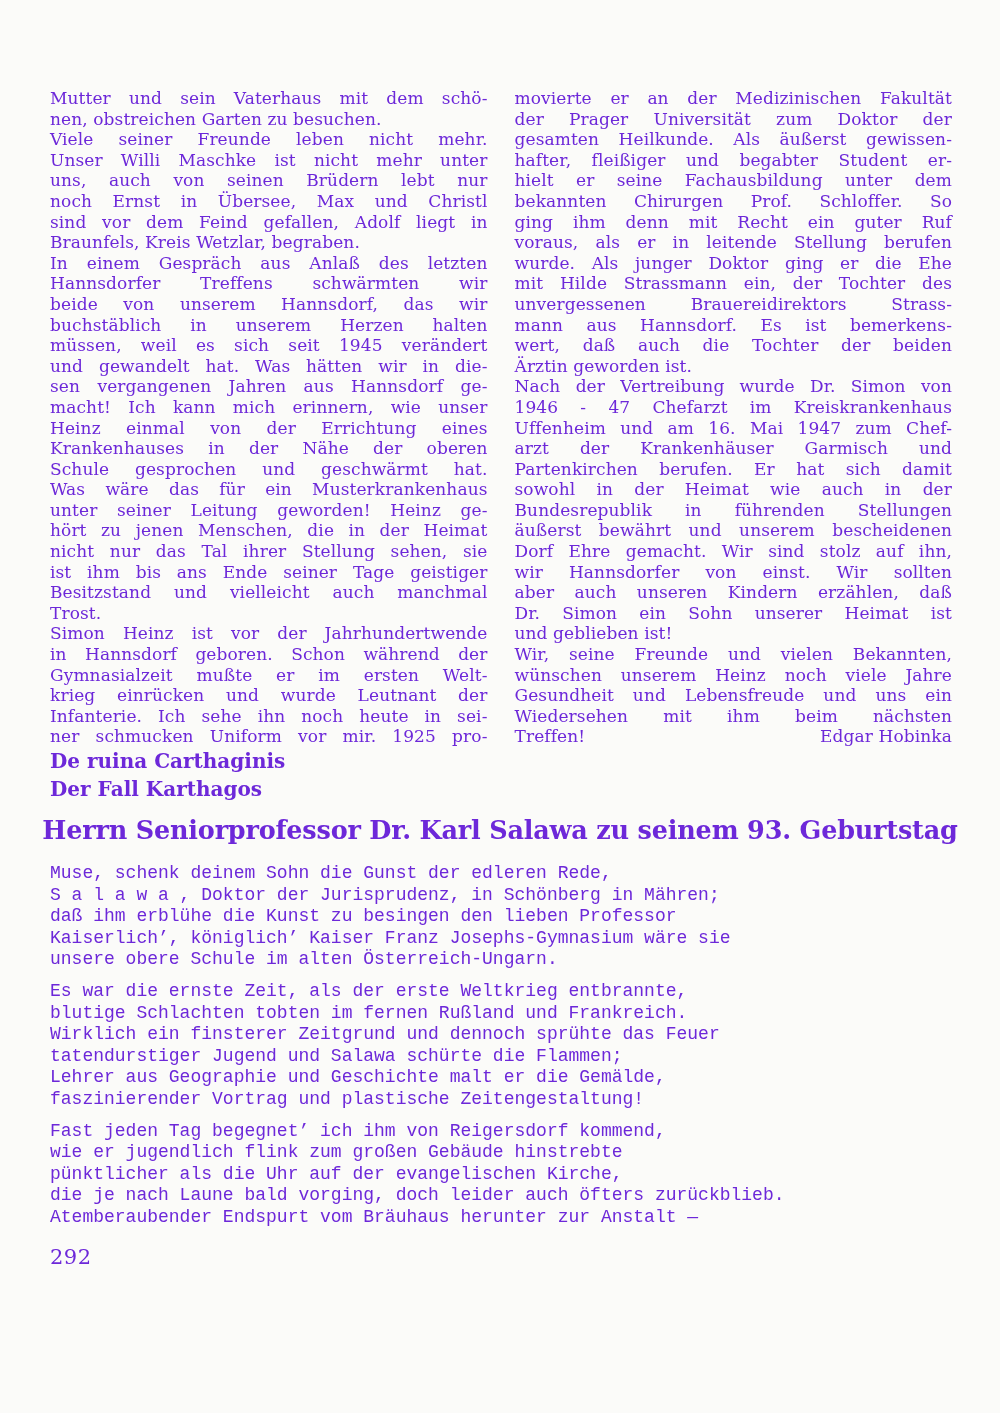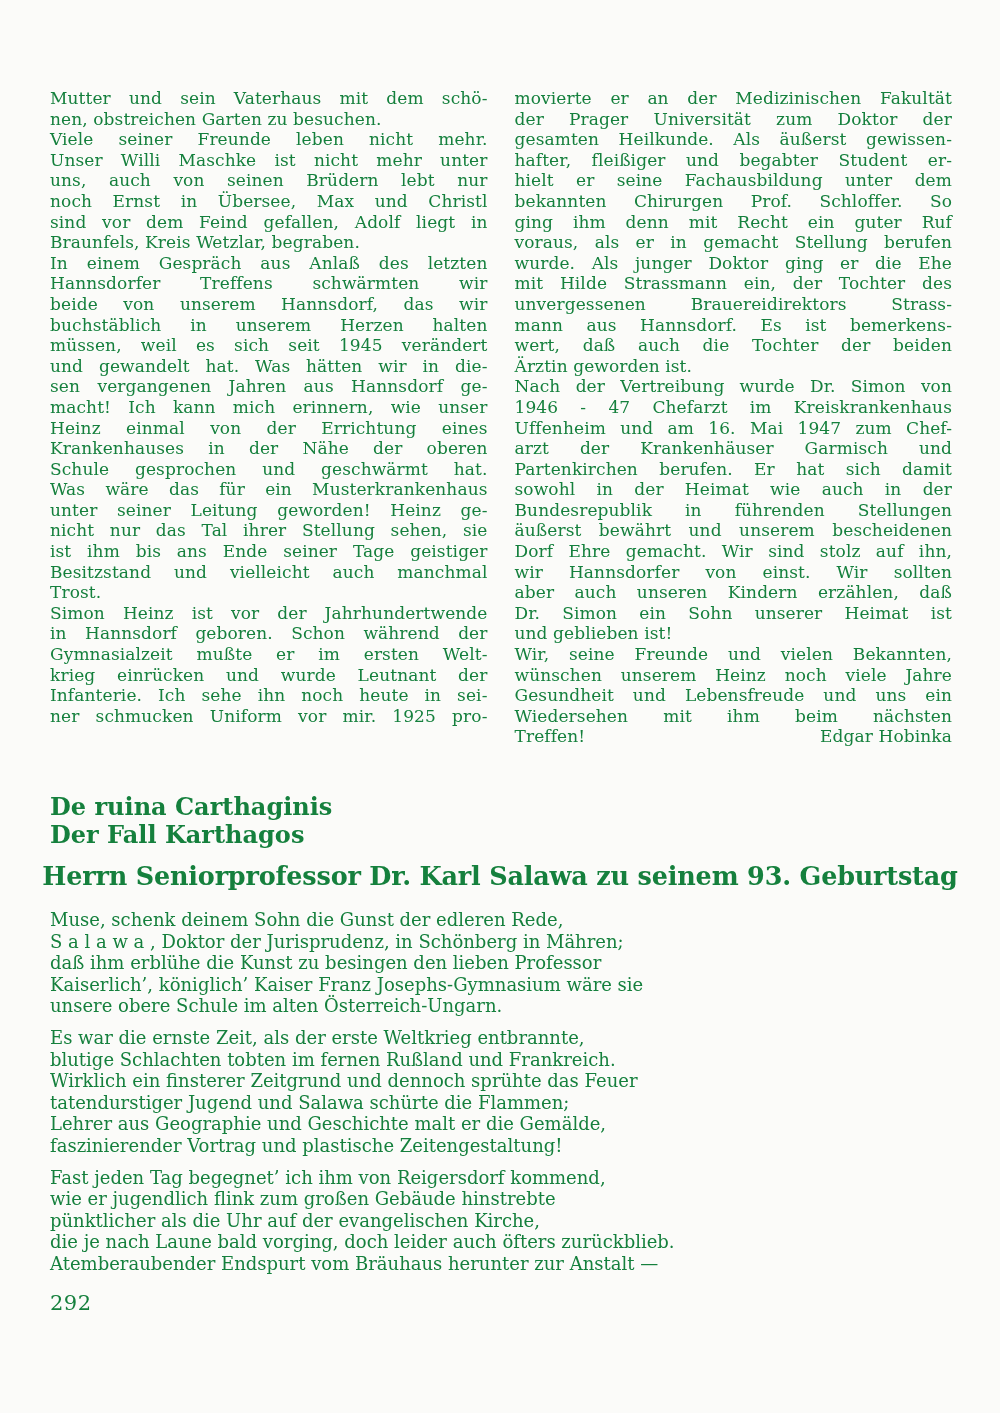--- a/index.html
+++ b/index.html
@@ -5,21 +5,21 @@
   html, body { margin: 0; padding: 0; }
   body {
     width: 1000px; height: 1413px;
     background: #f6f6f4;
     font-family: "DejaVu Serif", "Liberation Serif", serif;
   }
   .page {
     position: relative;
     width: 1000px; height: 1413px;
     background: #fbfbf9;
-    color: #15803d;
+    color: #6d28d9;
     overflow: hidden;
   }
   
   .columns {
     display: flex;
     gap: 27px;
     padding: 88px 48px 0 50px;
   }
   .col { width: 438px; }
   .columns .tline {
@@ -31,42 +31,41 @@
   }
   .columns .tline.end { text-align-last: left; }
   .columns .tline.sig {
     display: flex;
     justify-content: space-between;
     text-align-last: left;
     gap: 44px;
   }
   
   .kicker {
-    margin-top: 46px;
     padding-left: 50px;
     font-weight: bold;
-    font-size: 24px;
+    font-size: 20px;
     line-height: 28px;
   }
   
   .title {
     margin-top: 10px;
     padding: 0 40px;
     text-align: center;
     font-weight: bold;
     font-size: 25.5px;
     line-height: 34px;
     letter-spacing: -0.2px;
   }
   
   .poem {
     margin-top: 16px;
     padding-left: 50px;
   }
-  .stanza { margin-bottom: 10px; }
+  .stanza { margin-bottom: 10px; font-family: Liberation Mono, monospace; }
   .poem .tline {
     font-size: 18px;
     line-height: 21.6px;
     text-align: left;
     text-align-last: auto;
   }
   
   .pagenum {
     margin-top: 16px;
     padding-left: 50px;
@@ -95,40 +94,41 @@
         <div class="tline">buchstäblich in unserem Herzen halten</div>
         <div class="tline">müssen, weil es sich seit 1945 verändert</div>
         <div class="tline">und gewandelt hat. Was hätten wir in die-</div>
         <div class="tline">sen vergangenen Jahren aus Hannsdorf ge-</div>
         <div class="tline">macht! Ich kann mich erinnern, wie unser</div>
         <div class="tline">Heinz einmal von der Errichtung eines</div>
         <div class="tline">Krankenhauses in der Nähe der oberen</div>
         <div class="tline">Schule gesprochen und geschwärmt hat.</div>
         <div class="tline">Was wäre das für ein Musterkrankenhaus</div>
         <div class="tline">unter seiner Leitung geworden! Heinz ge-</div>
+        <div class="tline">hört zu jenen Menschen, die in der Heimat</div>
         <div class="tline">nicht nur das Tal ihrer Stellung sehen, sie</div>
         <div class="tline">ist ihm bis ans Ende seiner Tage geistiger</div>
         <div class="tline">Besitzstand und vielleicht auch manchmal</div>
         <div class="tline end">Trost.</div>
         <div class="tline">Simon Heinz ist vor der Jahrhundertwende</div>
         <div class="tline">in Hannsdorf geboren. Schon während der</div>
         <div class="tline">Gymnasialzeit mußte er im ersten Welt-</div>
         <div class="tline">krieg einrücken und wurde Leutnant der</div>
         <div class="tline">Infanterie. Ich sehe ihn noch heute in sei-</div>
         <div class="tline">ner schmucken Uniform vor mir. 1925 pro-</div>
       </div>
     <div class="col">
         <div class="tline">movierte er an der Medizinischen Fakultät</div>
         <div class="tline">der Prager Universität zum Doktor der</div>
         <div class="tline">gesamten Heilkunde. Als äußerst gewissen-</div>
         <div class="tline">hafter, fleißiger und begabter Student er-</div>
         <div class="tline">hielt er seine Fachausbildung unter dem</div>
         <div class="tline">bekannten Chirurgen Prof. Schloffer. So</div>
         <div class="tline">ging ihm denn mit Recht ein guter Ruf</div>
-        <div class="tline">voraus, als er in gemacht Stellung berufen</div>
+        <div class="tline">voraus, als er in leitende Stellung berufen</div>
         <div class="tline">wurde. Als junger Doktor ging er die Ehe</div>
         <div class="tline">mit Hilde Strassmann ein, der Tochter des</div>
         <div class="tline">unvergessenen Brauereidirektors Strass-</div>
         <div class="tline">mann aus Hannsdorf. Es ist bemerkens-</div>
         <div class="tline">wert, daß auch die Tochter der beiden</div>
         <div class="tline end">Ärztin geworden ist.</div>
         <div class="tline">Nach der Vertreibung wurde Dr. Simon von</div>
         <div class="tline">1946 - 47 Chefarzt im Kreiskrankenhaus</div>
         <div class="tline">Uffenheim und am 16. Mai 1947 zum Chef-</div>
         <div class="tline">arzt der Krankenhäuser Garmisch und</div>

